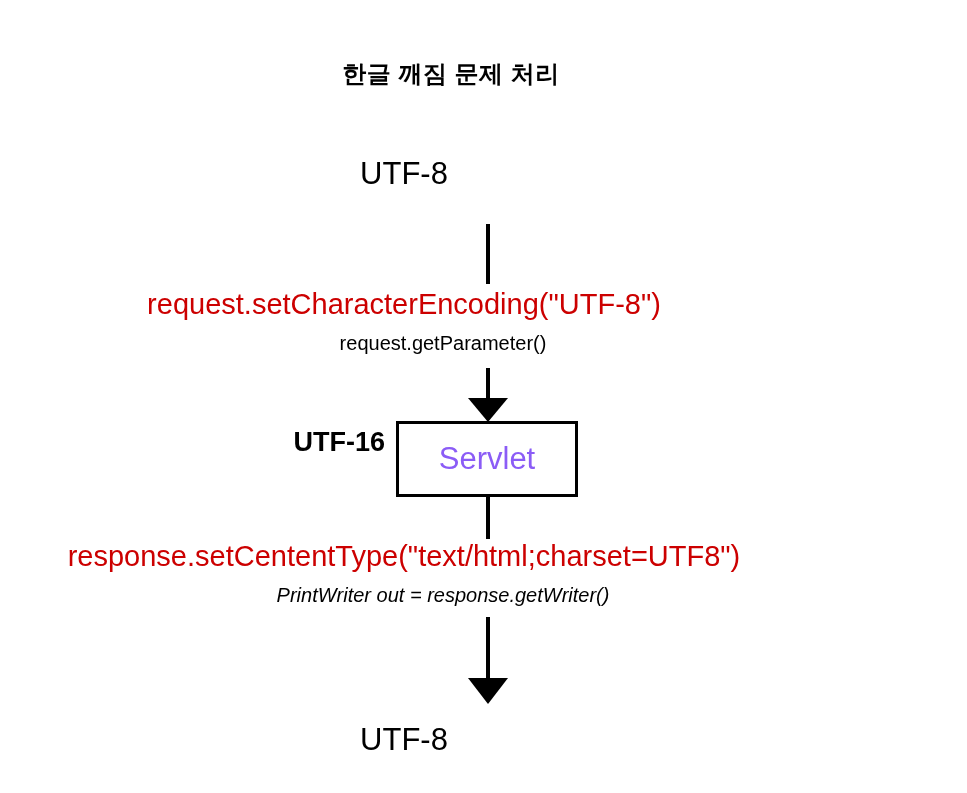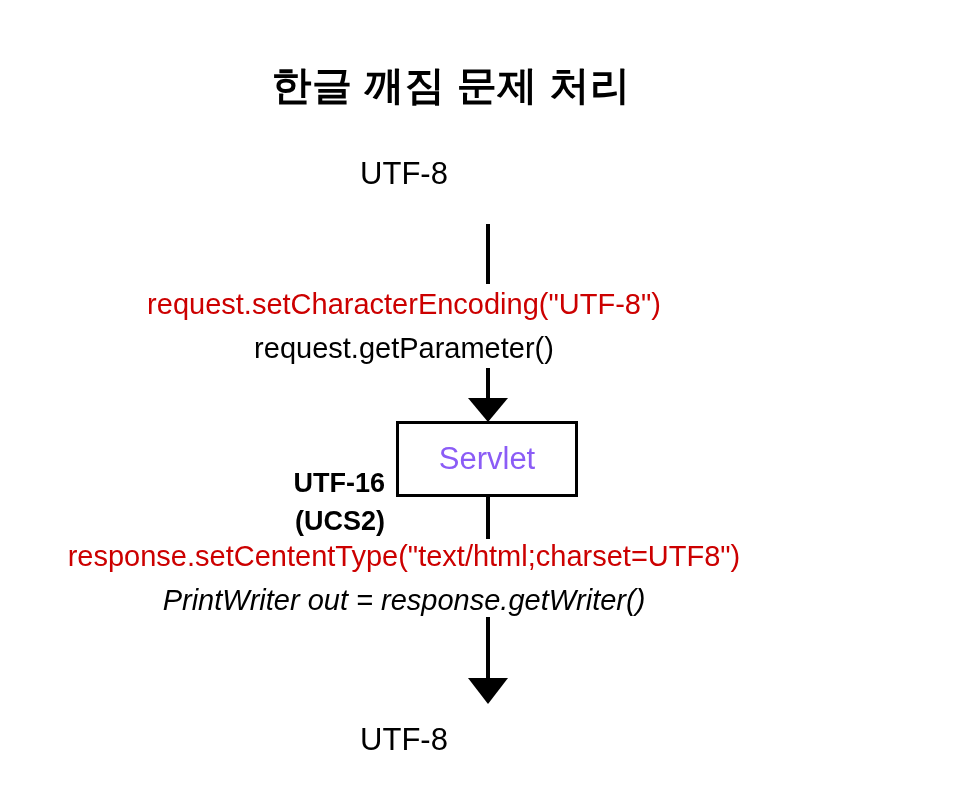--- a/index.html
+++ b/index.html
@@ -21,21 +21,21 @@
     background: #ffffff;
   }
 
   
   .title {
     position: absolute;
     left: 0;
     top: 58px;
     width: 902px;
     text-align: center;
-    font-size: 40px;
+    font-size: 24px;
     font-weight: bold;
     letter-spacing: 0.5px;
     color: #000000;
     white-space: nowrap;
   }
 
   
   .row {
     position: absolute;
     left: 0;
@@ -53,22 +53,23 @@
     top: 722px;
     font-size: 31px;
     color: #000000;
   }
 
   .code-red {
     font-size: 29px;
     color: #cc0000;
   }
   .code-black {
-    font-size: 29px;
-    color: #000000;
+    font-size: 20px;
+    color: #000000;
+    padding-left: 39px;
   }
 
   .code-line-1 { top: 288px; }
   .code-line-2 { top: 332px; }
   .code-line-3 { top: 540px; }
   .code-line-4 { top: 584px; font-style: italic; }
 
   
   .line-plain {
     position: absolute;
@@ -124,21 +125,20 @@
     position: absolute;
     left: 185px;
     top: 423px;
     width: 200px;
     text-align: right;
     font-size: 27px;
     font-weight: bold;
     line-height: 38px;
     color: #000000;
     white-space: nowrap;
-    margin-top: 41px;
   }
 
   
   .line-box-down {
     position: absolute;
     left: 486px;
     top: 497px;
     width: 4px;
     height: 42px;
     background: #000000;
@@ -177,21 +177,20 @@
 
   <div class="row code-line-1 code-red">request.setCharacterEncoding("UTF-8")</div>
 
   <div class="row code-line-2 code-black">request.getParameter()</div>
 
   <div class="arrow1-shaft"></div>
   <div class="arrow1-head"></div>
 
   <div class="side-label">
     <div>UTF-16</div>
-    <div>(UCS2)</div>
   </div>
 
   <div class="servlet-box">
     <span class="servlet-label">Servlet</span>
   </div>
 
   <div class="line-box-down"></div>
 
   <div class="row code-line-3 code-red">response.setCententType("text/html;charset=UTF8")</div>
 

